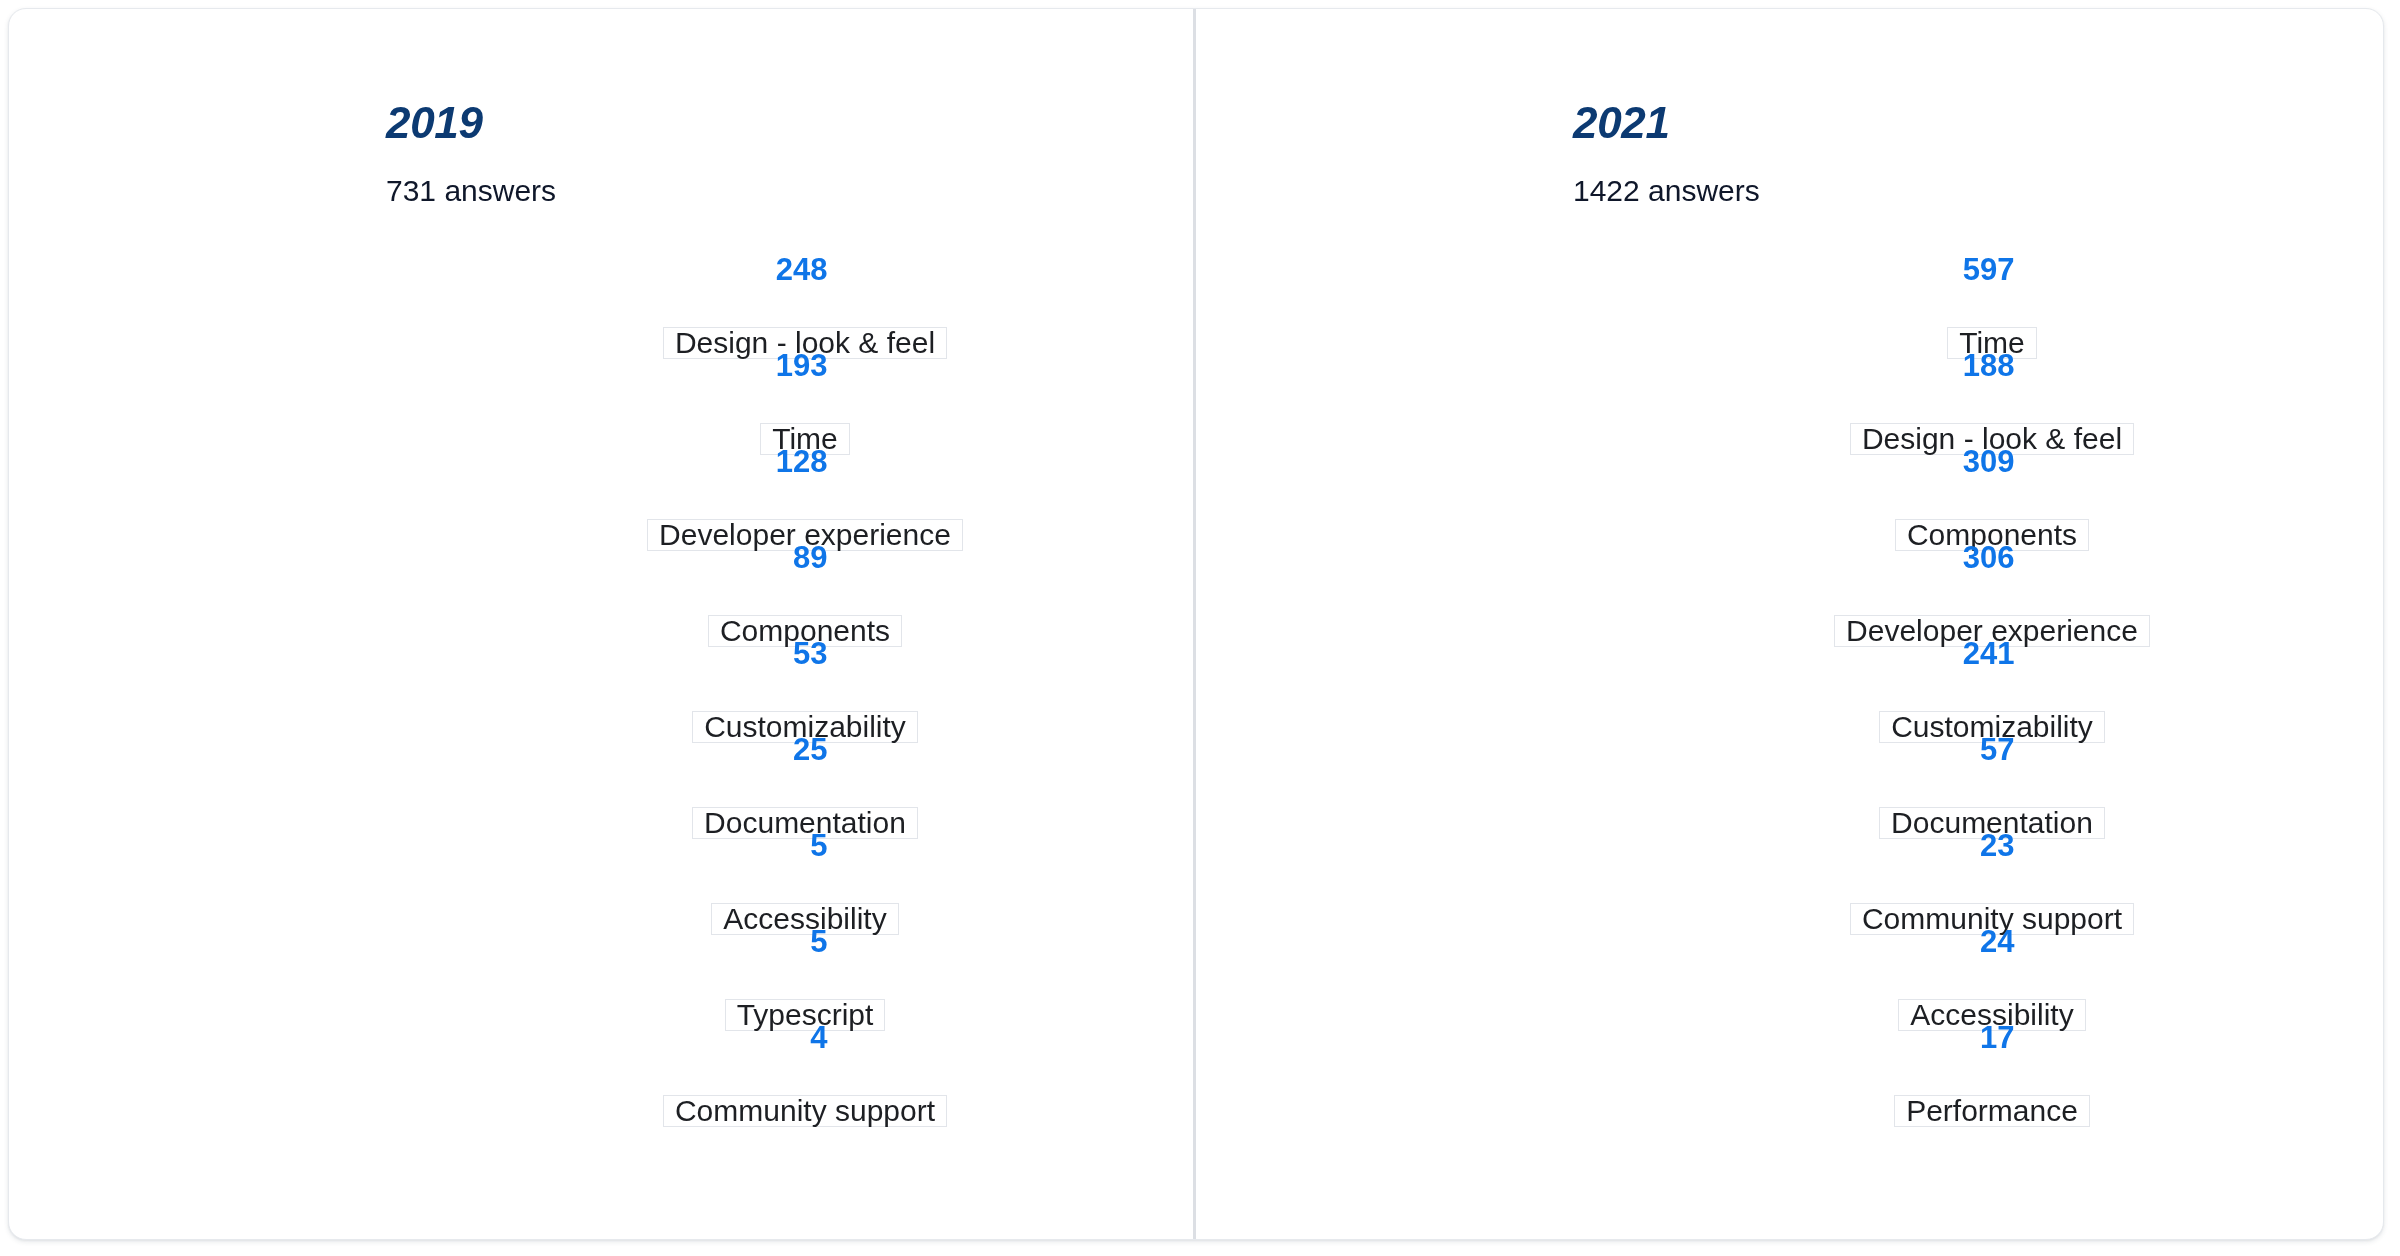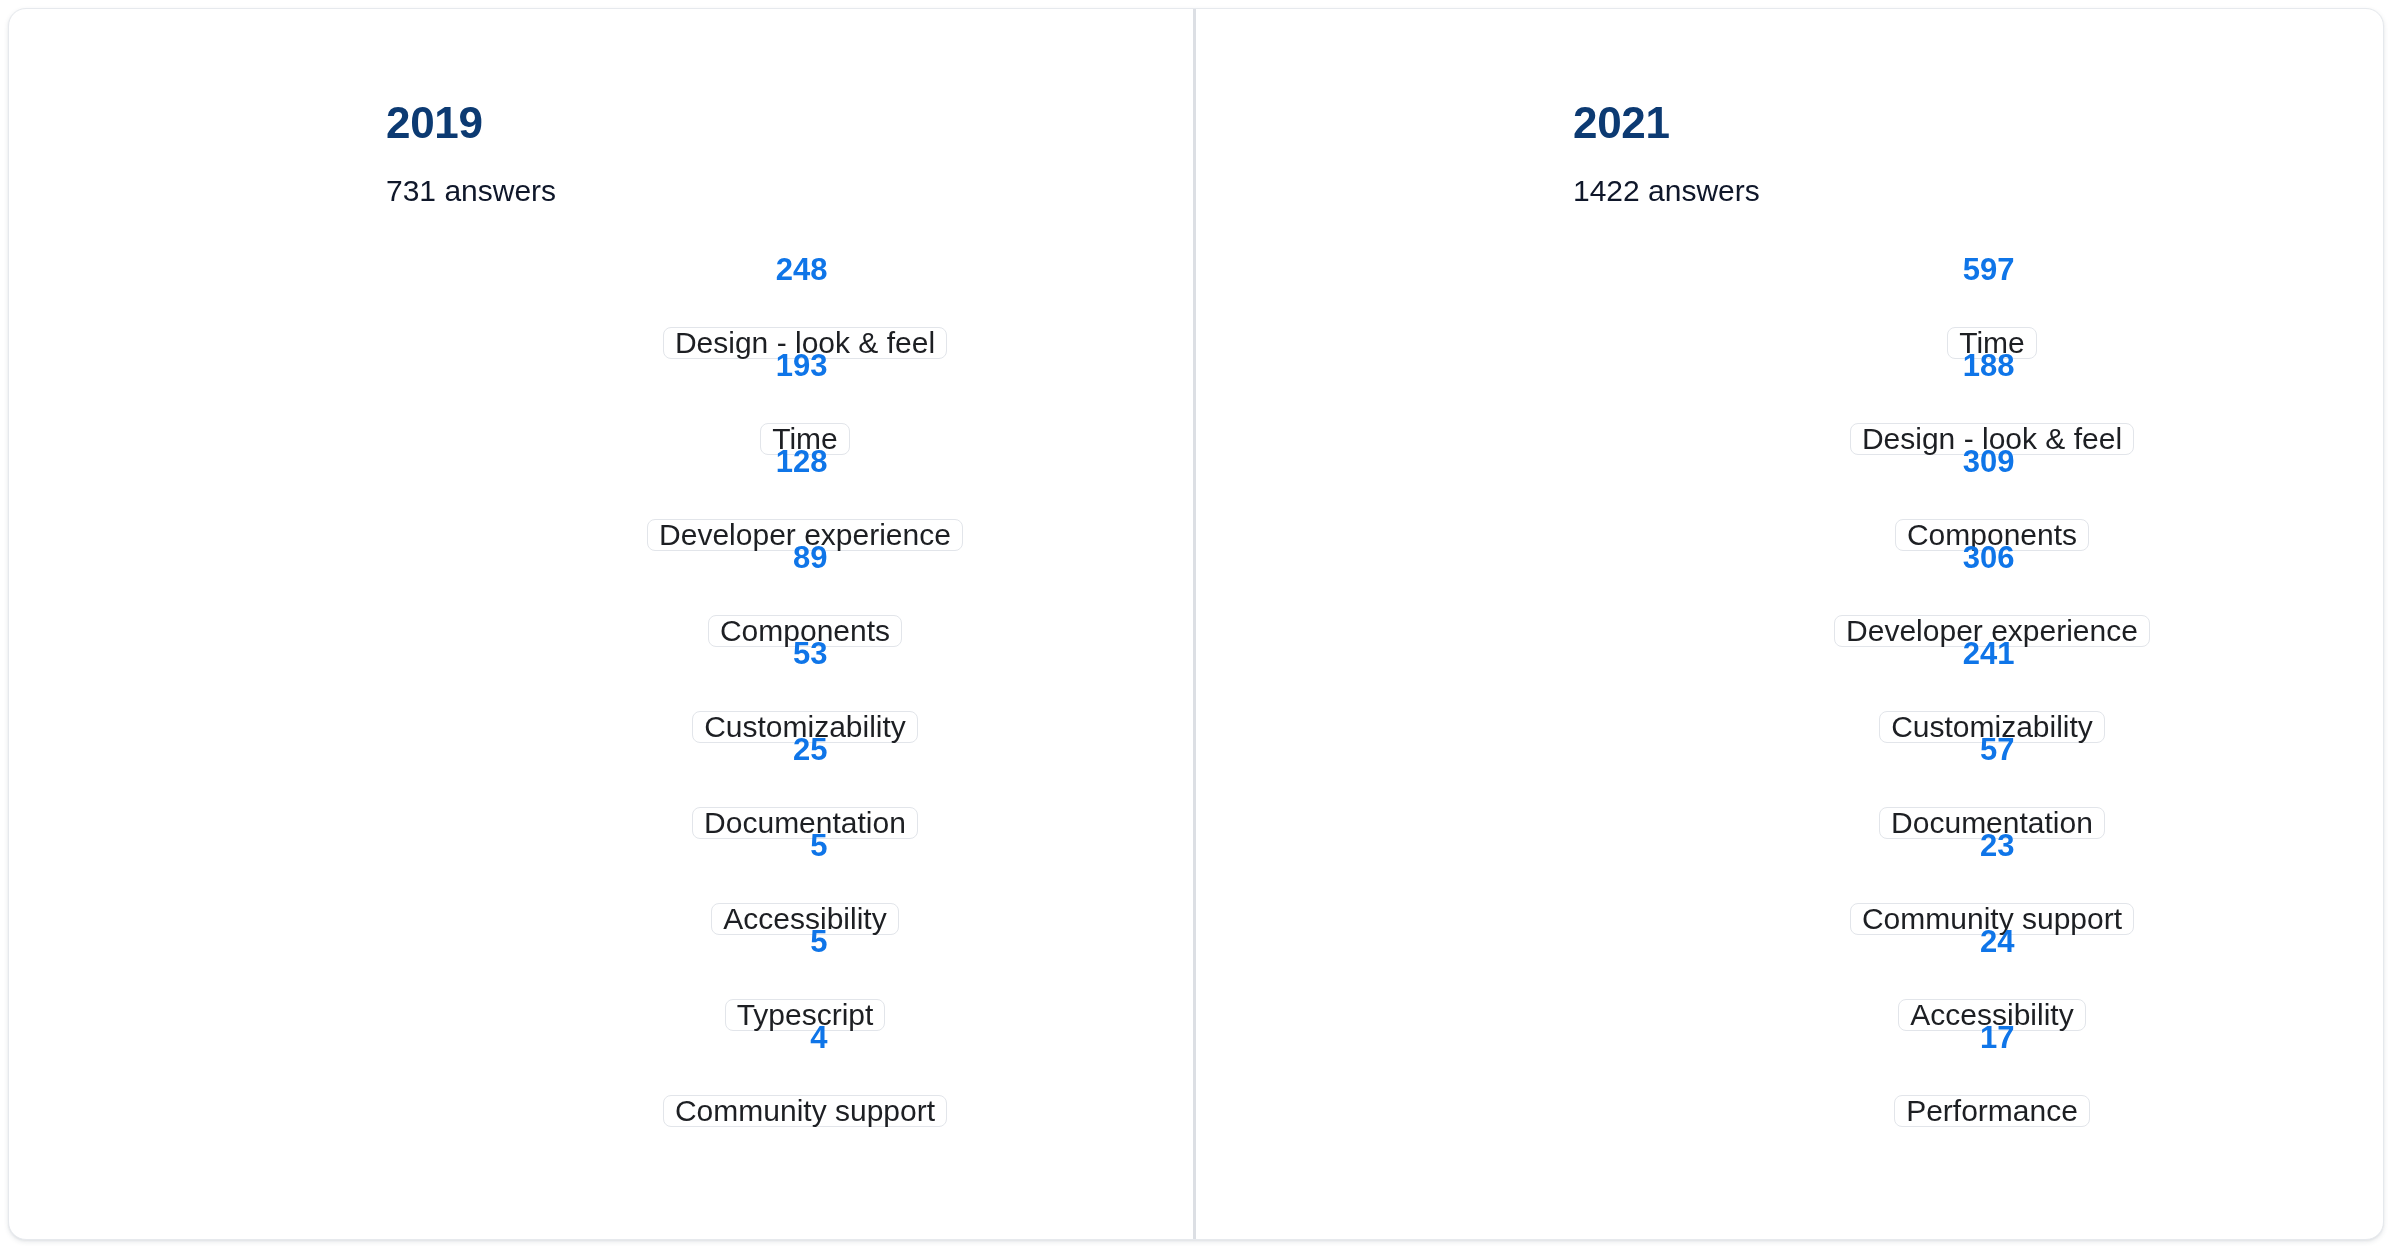--- a/index.html
+++ b/index.html
@@ -55,20 +55,21 @@
 
   
   .year {
     font-size: 44px;
     font-weight: bold;
     color: #0c3a72;
     letter-spacing: -0.3px;
     line-height: 1;
     margin: 0;
     height: 46px;
+    font-style: italic;
   }
   .answers {
     font-size: 30px;
     font-weight: normal;
     color: #0f172a;
     line-height: 1;
     margin: 0;
     padding-top: 29px;
     height: 31px;
   }
@@ -98,21 +99,21 @@
   }
 
   .pill {
     margin-left: 28px;
     box-sizing: border-box;
     height: 50px;
     display: inline-flex;
     align-items: center;
     padding: 0 11px;
     border: 1px solid #e2e5ea;
-    border-radius: 8px;
+    border-radius: 0;
     background: #ffffff;
     font-size: 30px;
     color: #1d1f23;
     line-height: 1;
     white-space: nowrap;
   }
 </style>
 </head>
 <body>
 

